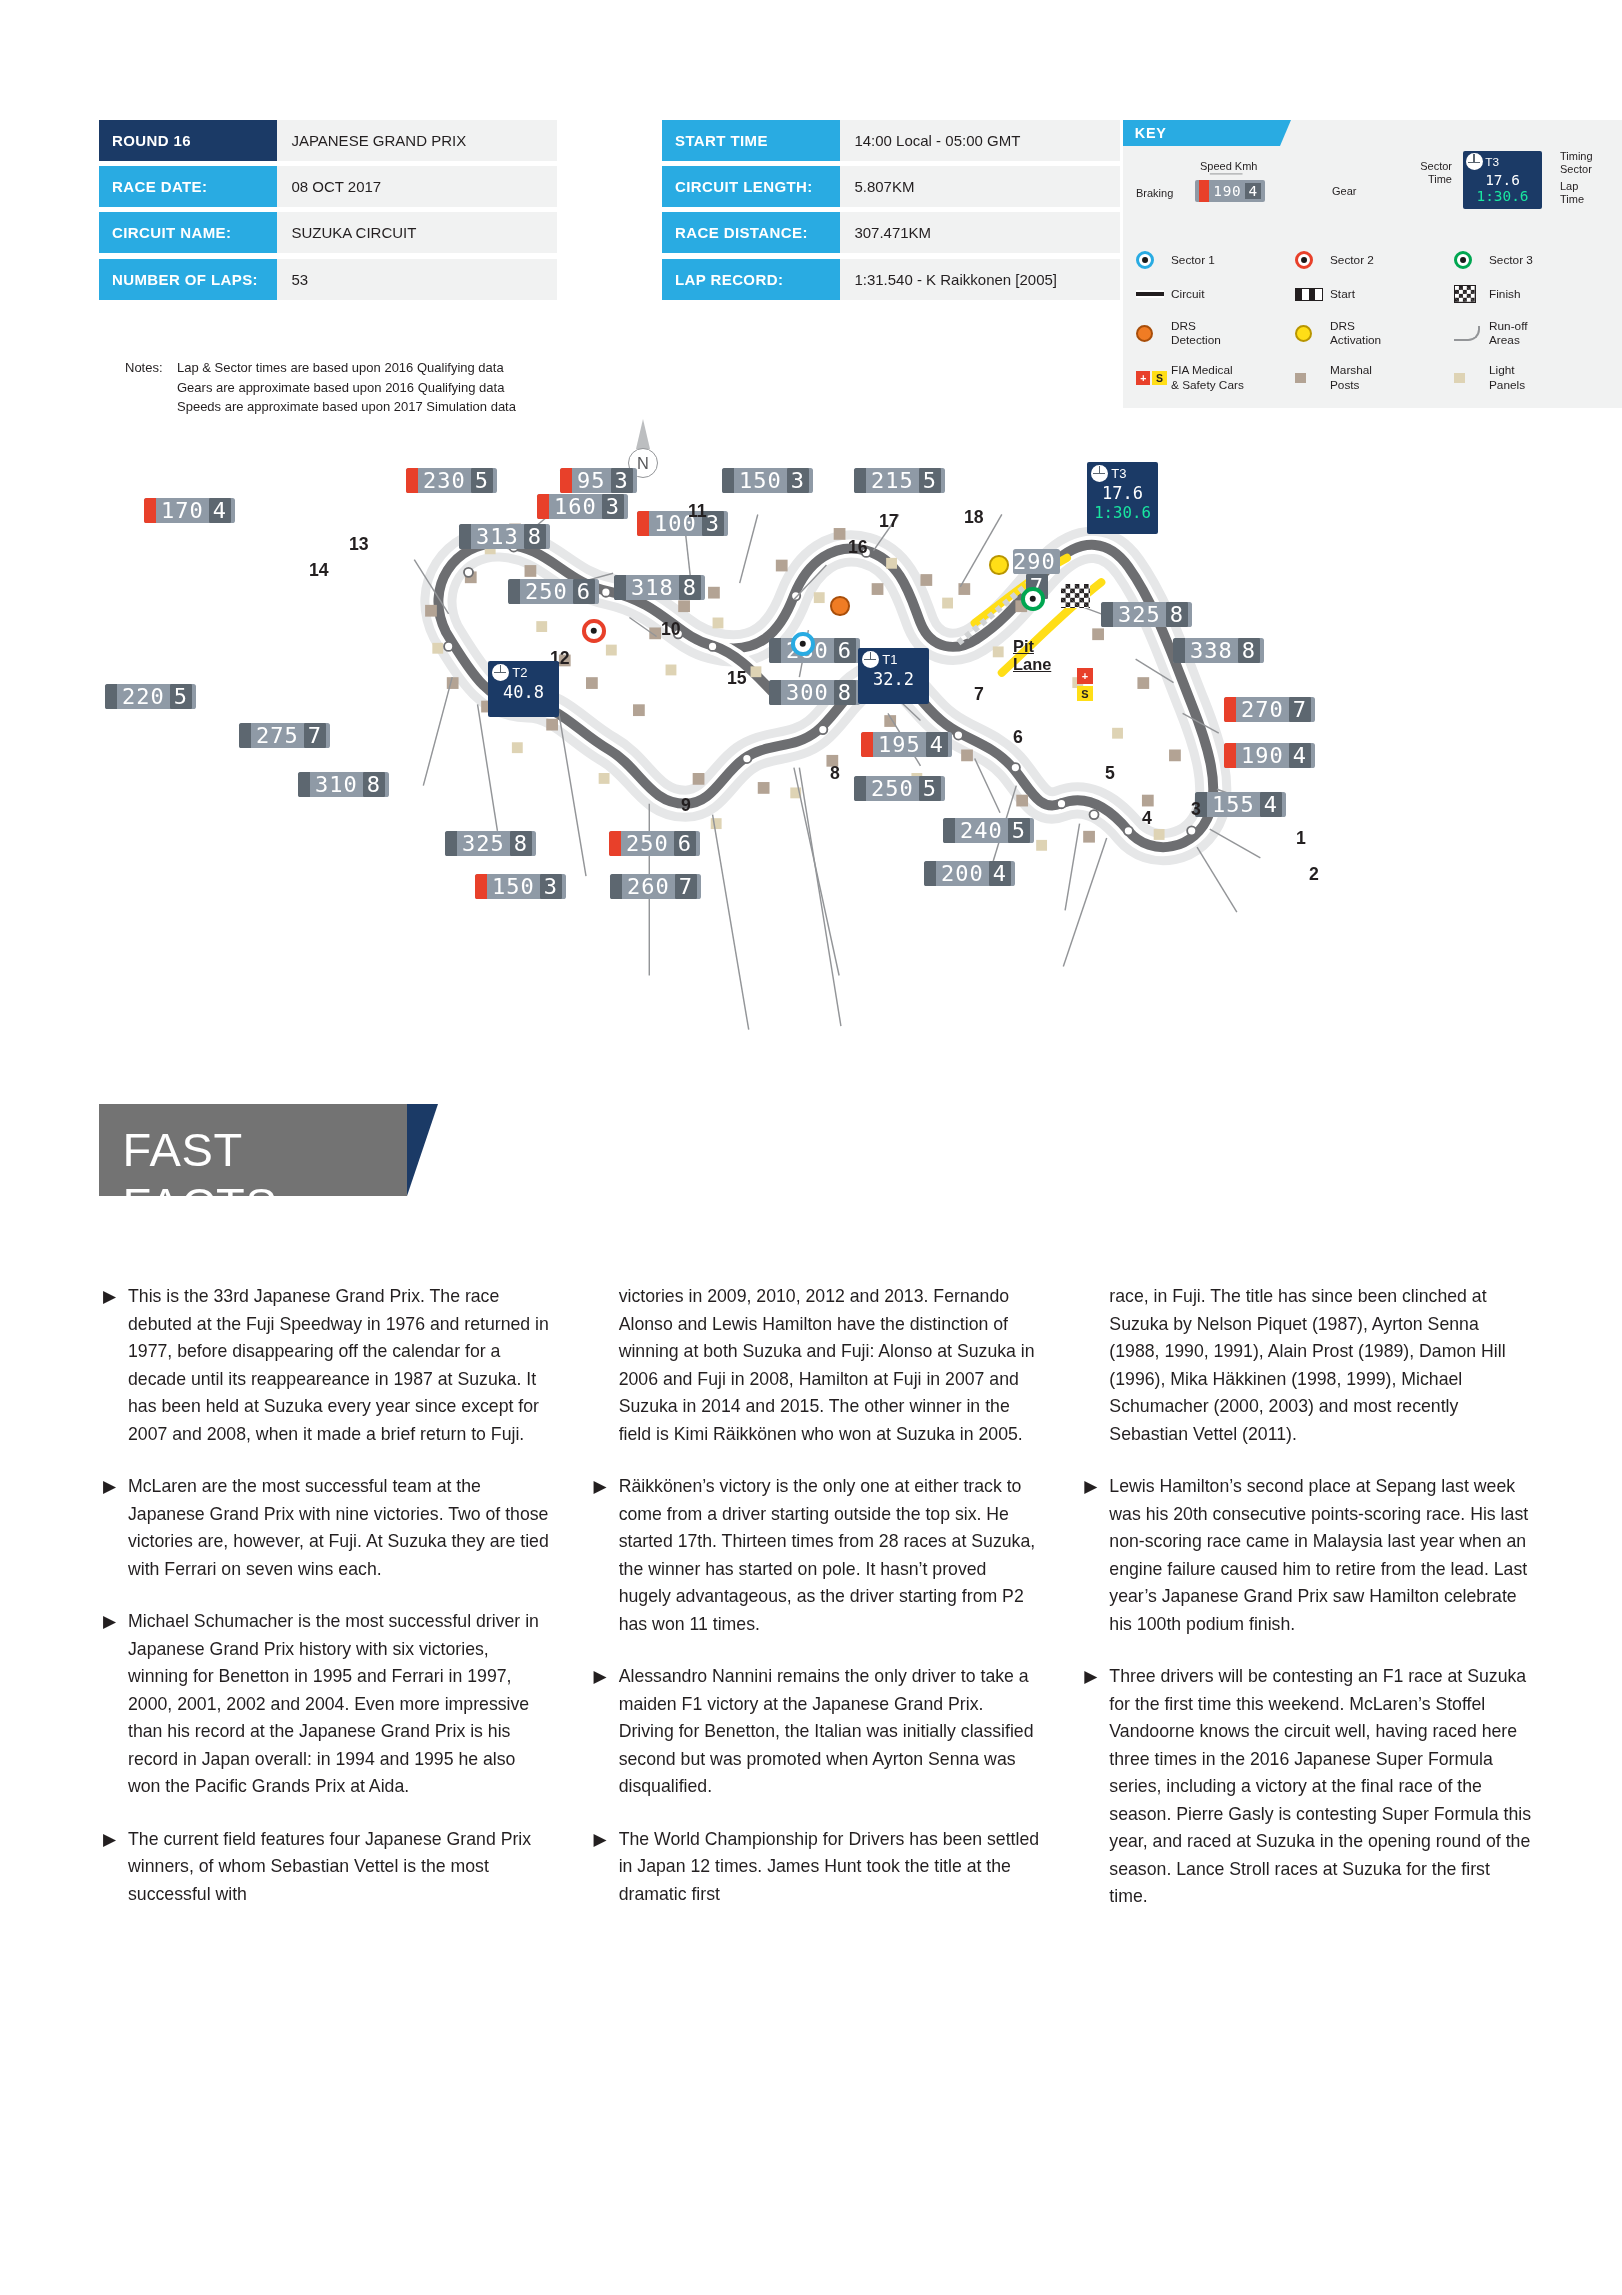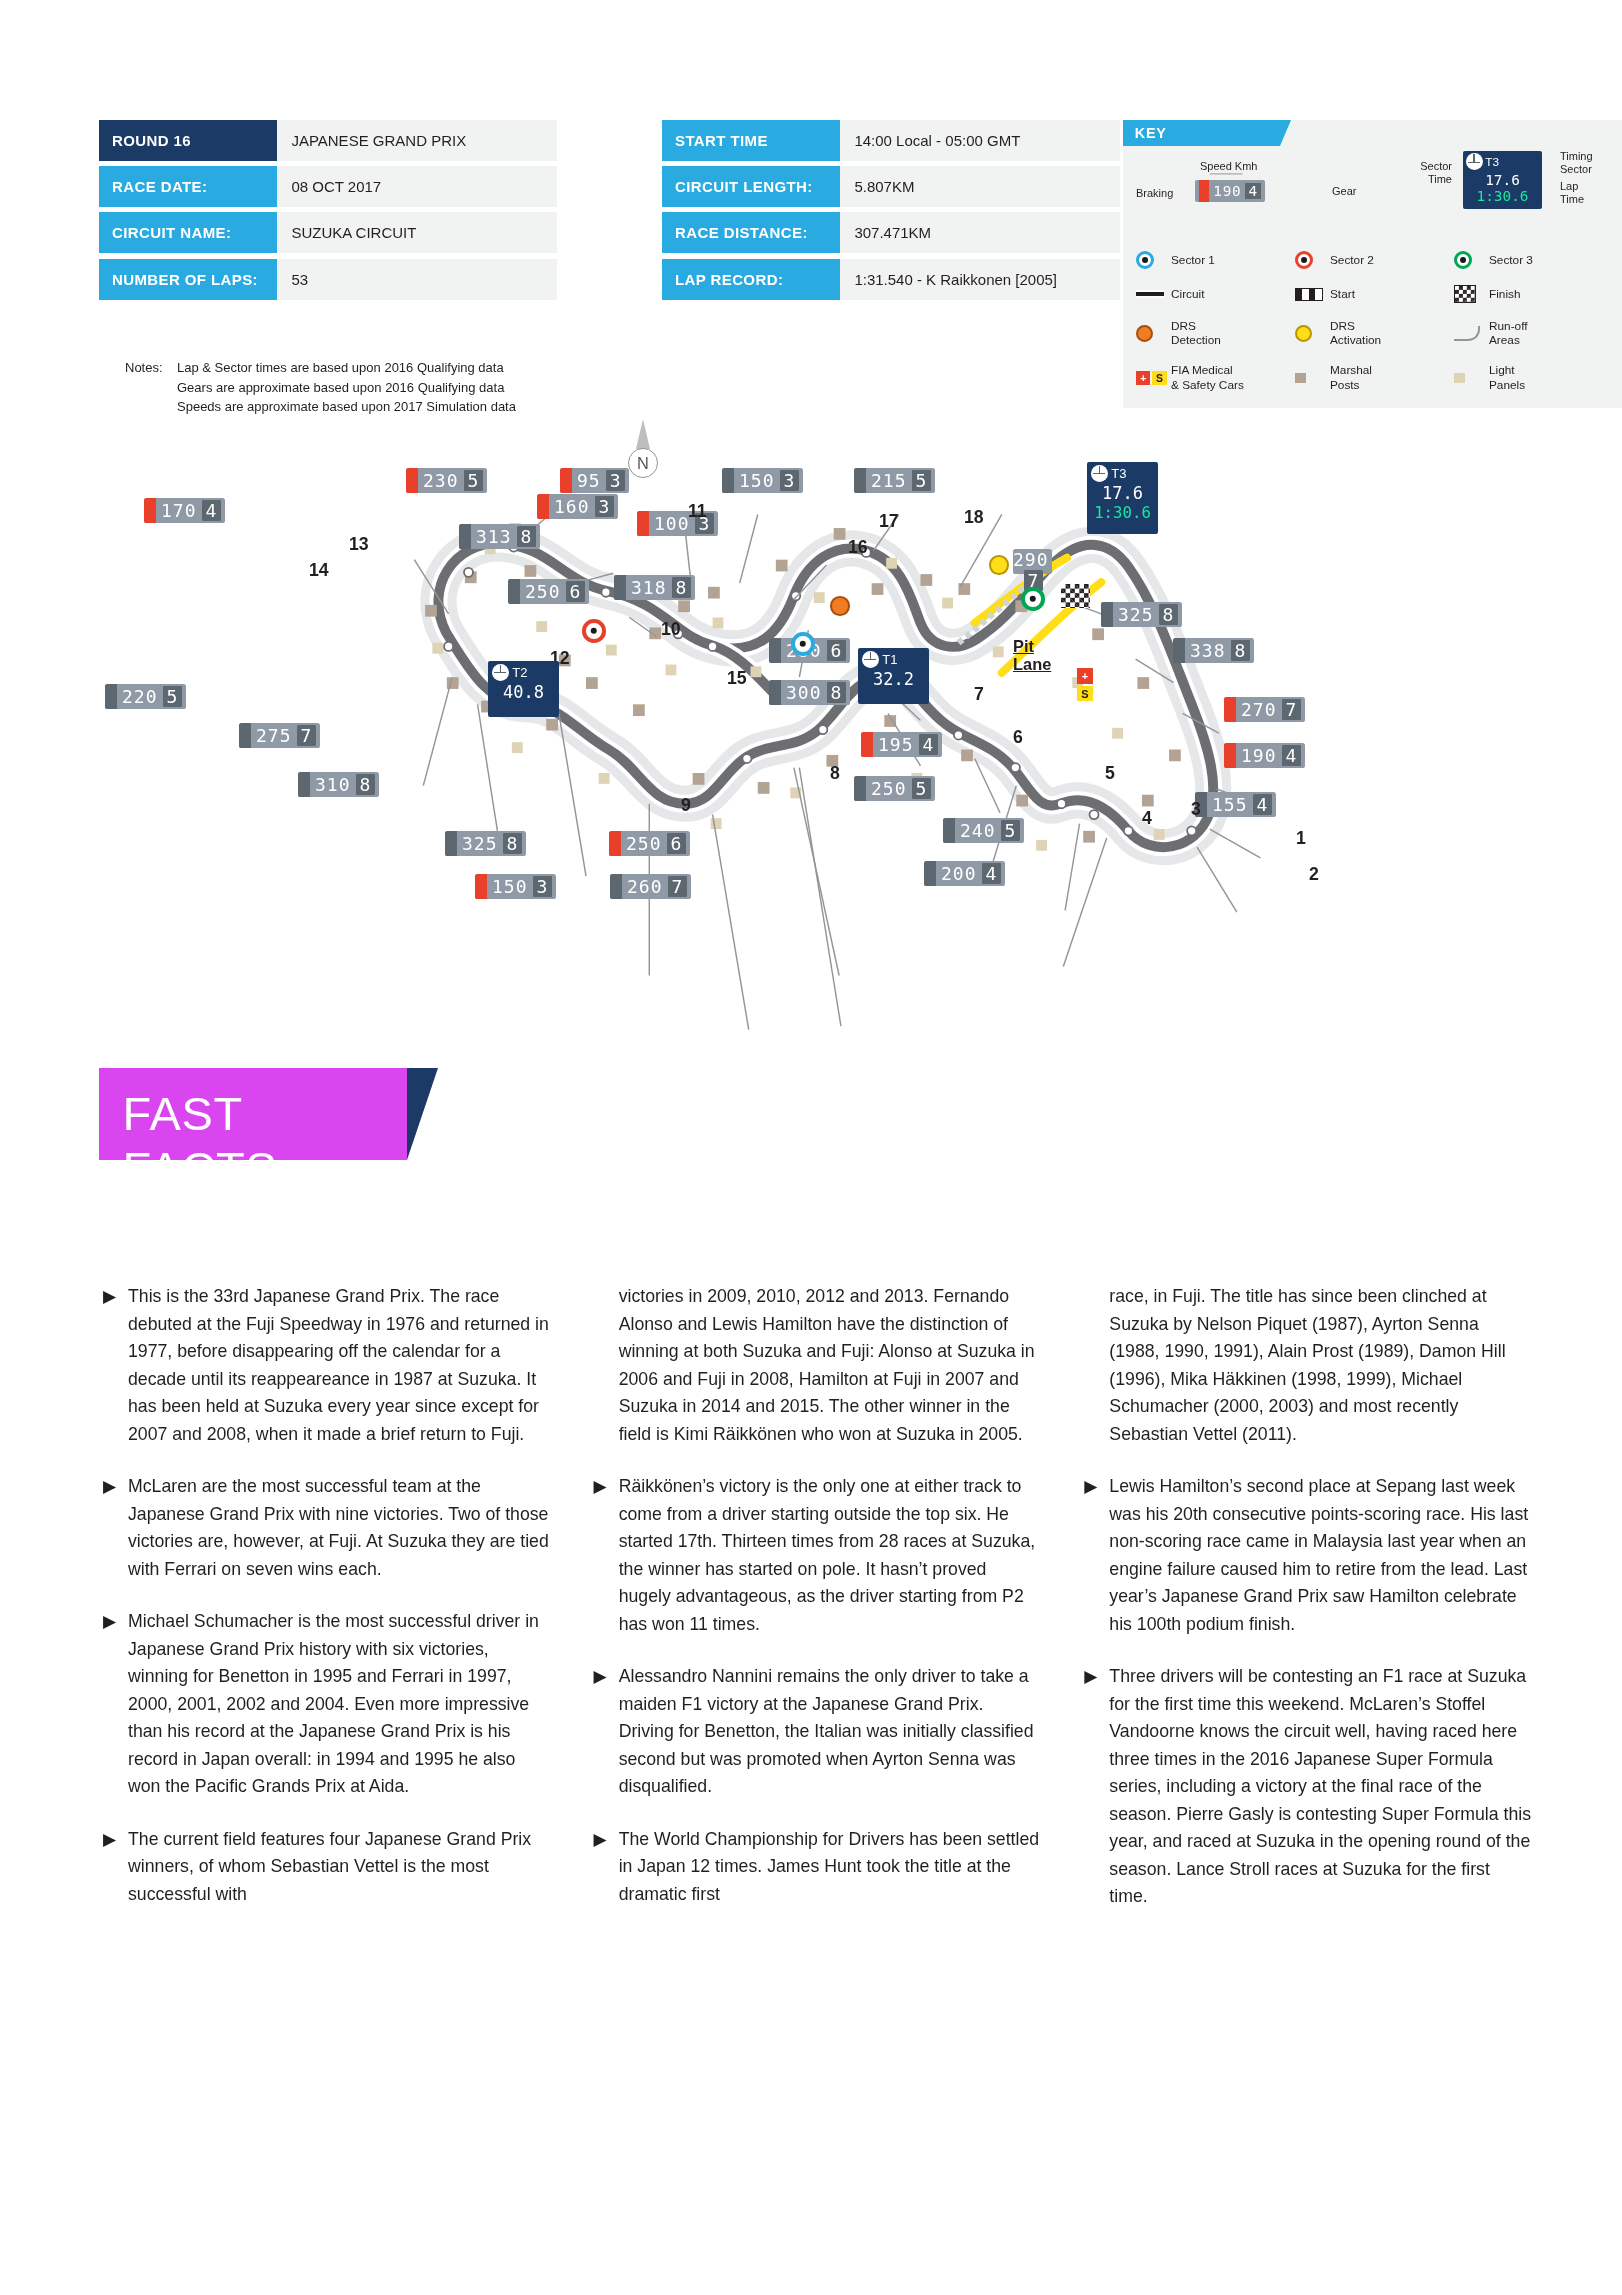--- a/index.html
+++ b/index.html
@@ -183,21 +183,21 @@
   .map-svg { position:absolute; left:0; top:0; }
 
   .tag {
     position:absolute;
     display:flex; align-items:center;
     height: 25px;
     background:#8f9aa6;
     border-radius:2.6px;
     color:#ffffff;
     font-family:"DejaVu Sans Mono", monospace;
-    font-size:18px;
+    font-size:22px;
     letter-spacing:1px;
     padding-right:3.9px;
   }
   .tag .bar { width:11.8px; height:100%; border-radius:2.6px 0 0 2.6px; background:#5d6770; margin-right:5.2px;}
   .tag.brake .bar { background:#e8402a; }
   .tag .gear { background:#5d6770; padding:0 3.9px; margin-left:5.2px; border-radius:1.3px;}
 
   .cnum { position:absolute; font-size:17.7px; font-weight:bold; color:#231f20; }
 
   .sector-marker {
@@ -239,24 +239,24 @@
                   linear-gradient(45deg,#231f20 25%,transparent 25%,transparent 75%,#231f20 75%),
                   linear-gradient(45deg,#231f20 25%,transparent 25%,transparent 75%,#231f20 75%);
                 background-size:9.2px 9.2px;
                 background-position:0 0, 4.6px 4.6px;
                 background-color:#fff;}
 
   
   .ff-banner {
     position:absolute;
     left: 99px;
-    top: 1068px;
+    top: 1104px;
     width: 308px;
     height: 92px;
-    background:#d946ef;
+    background:#737373;
     padding-left:8px;
   }
   .ff-banner .notch {
     position:absolute; left:308px; top:0;
     width:0;height:0;
     border-top: 92px solid #1b3a66;
     border-right: 31px solid transparent;
   }
   .ff-banner .txt {
     position:absolute; left:23.6px; top:18.3px;

